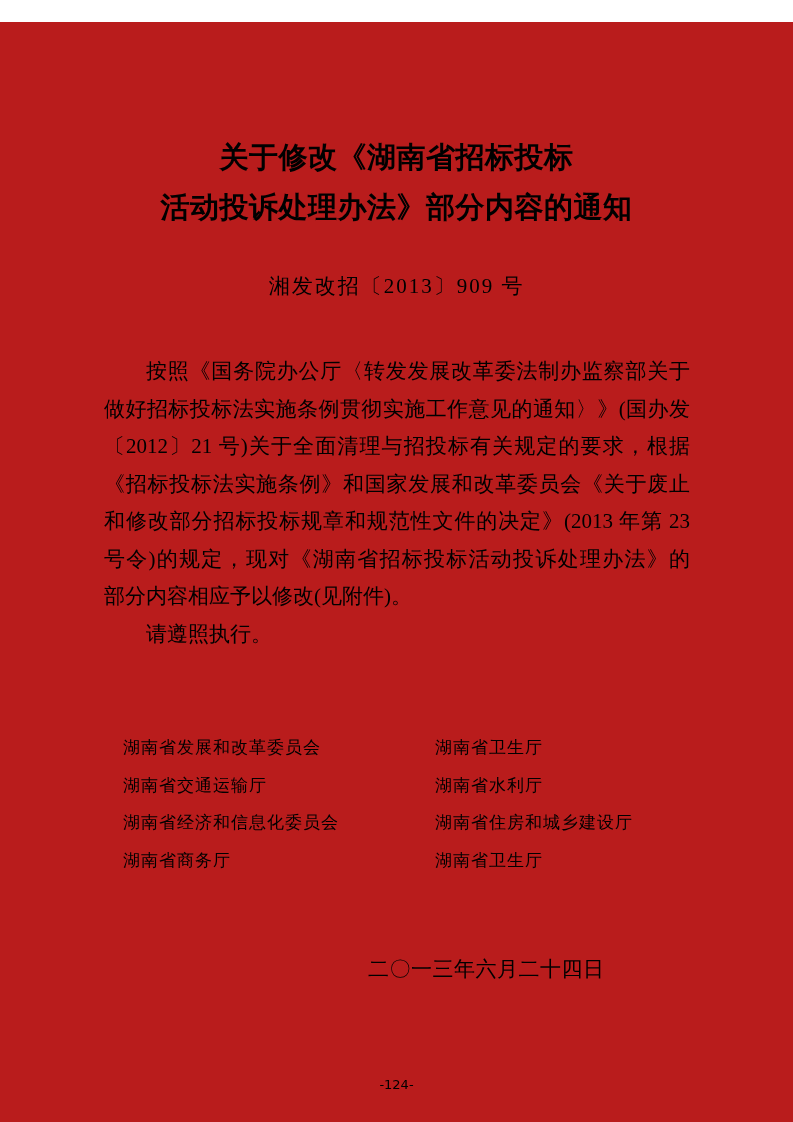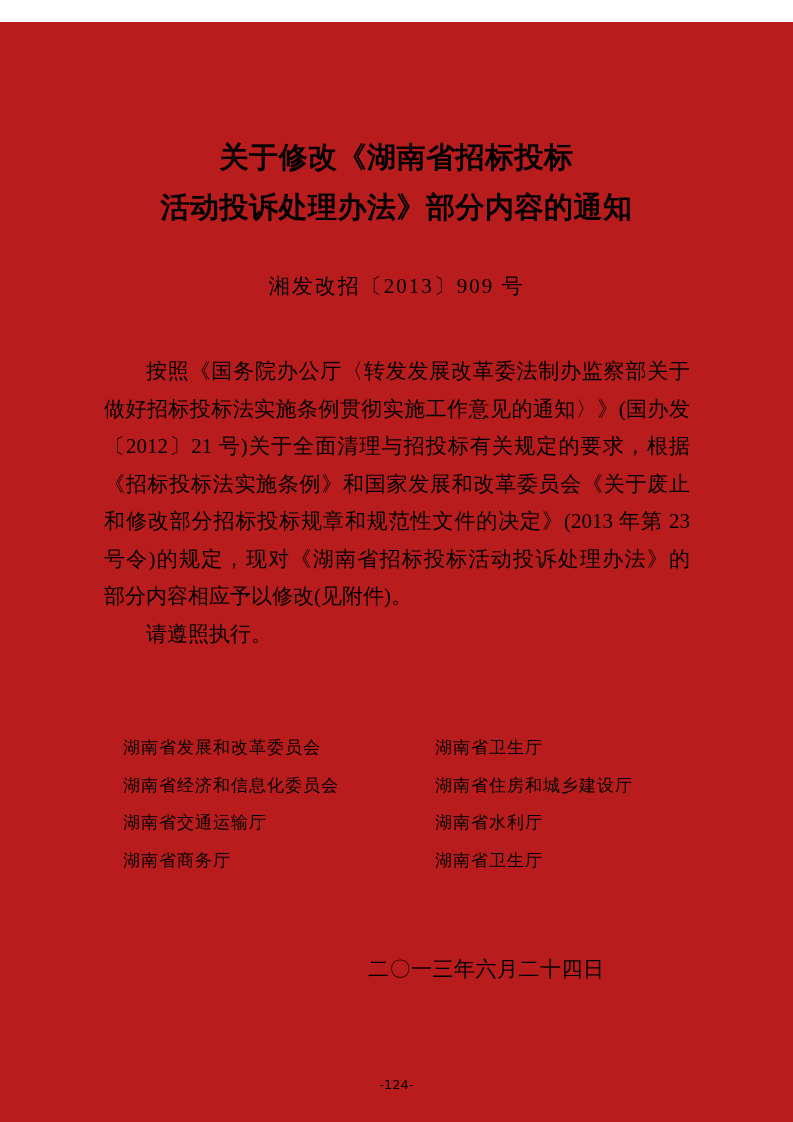--- a/index.html
+++ b/index.html
@@ -100,26 +100,26 @@
     <div class="line">部分内容相应予以修改(见附件)。</div>
     <div class="line indent">请遵照执行。</div>
   </div>
 
   <div class="signatories">
     <div class="sign-row">
       <span class="sign-left">湖南省发展和改革委员会</span>
       <span class="sign-right">湖南省卫生厅</span>
     </div>
     <div class="sign-row">
+      <span class="sign-left">湖南省交通运输厅</span>
+      <span class="sign-right">湖南省水利厅</span>
+    </div>
+    <div class="sign-row">
       <span class="sign-left">湖南省经济和信息化委员会</span>
       <span class="sign-right">湖南省住房和城乡建设厅</span>
-    </div>
-    <div class="sign-row">
-      <span class="sign-left">湖南省交通运输厅</span>
-      <span class="sign-right">湖南省水利厅</span>
     </div>
     <div class="sign-row">
       <span class="sign-left">湖南省商务厅</span>
       <span class="sign-right">湖南省卫生厅</span>
     </div>
   </div>
 
   <div class="issue-date">二〇一三年六月二十四日</div>
 
   <div class="page-number">-124-</div>

